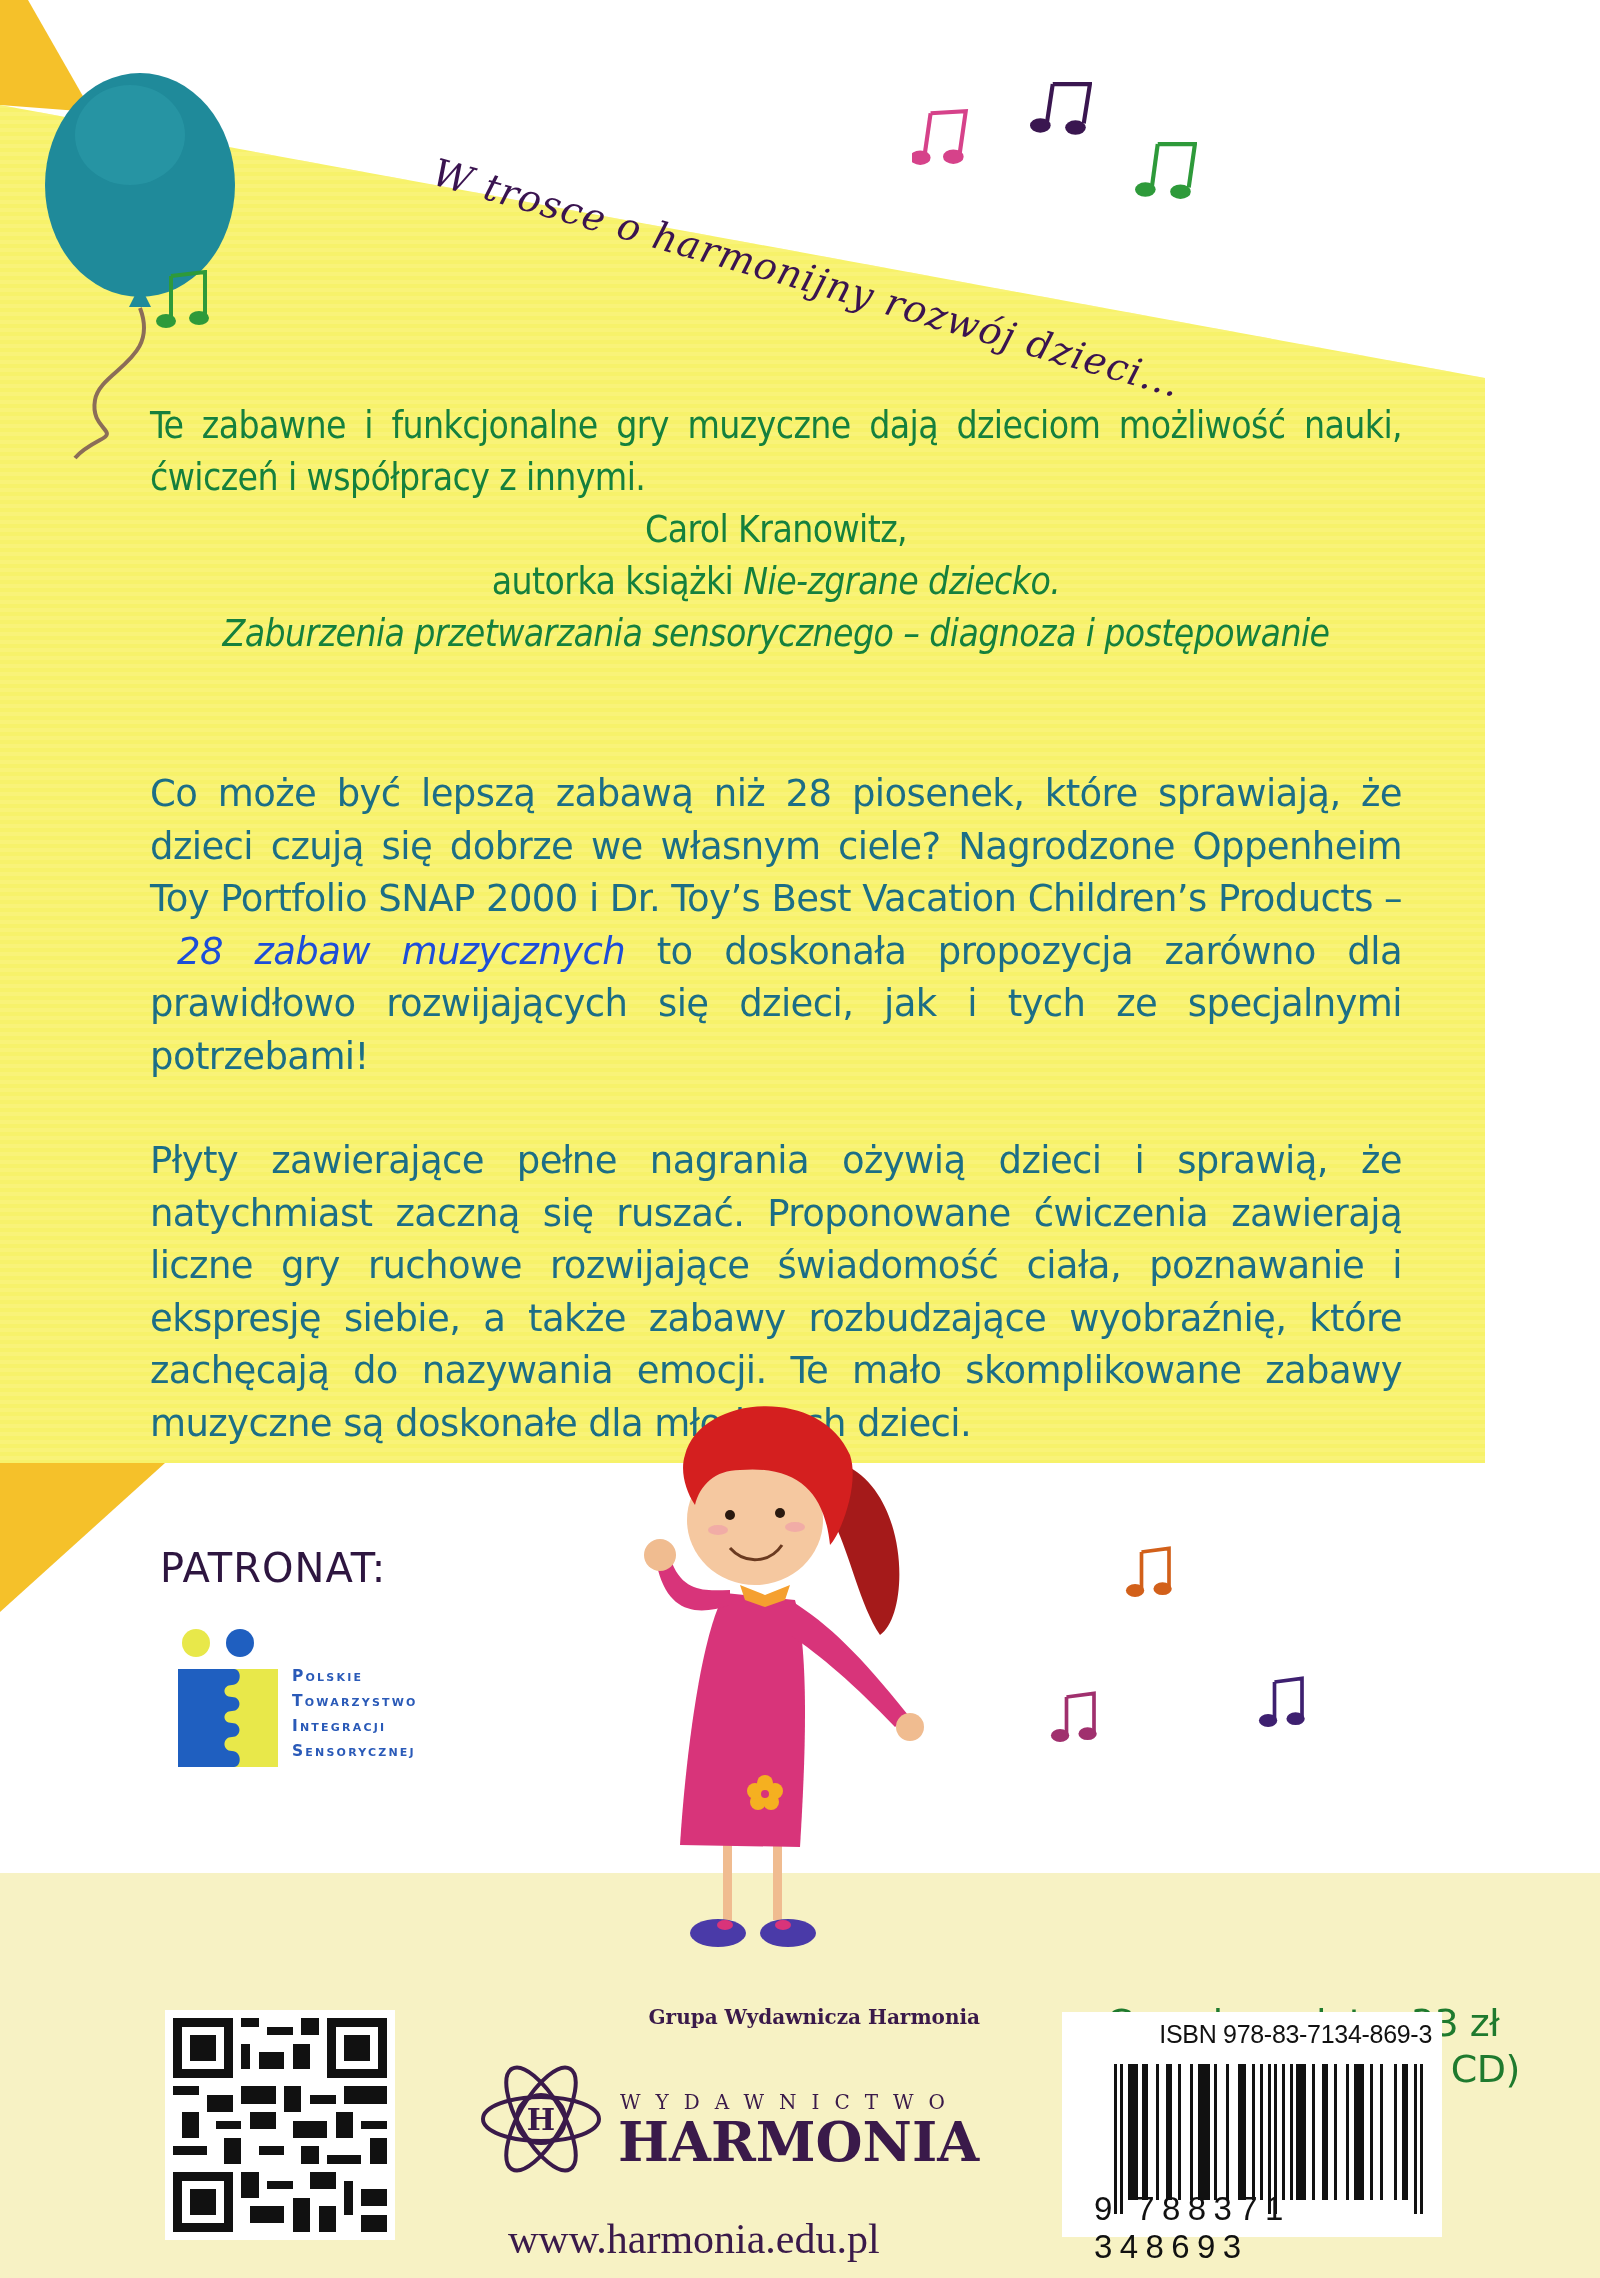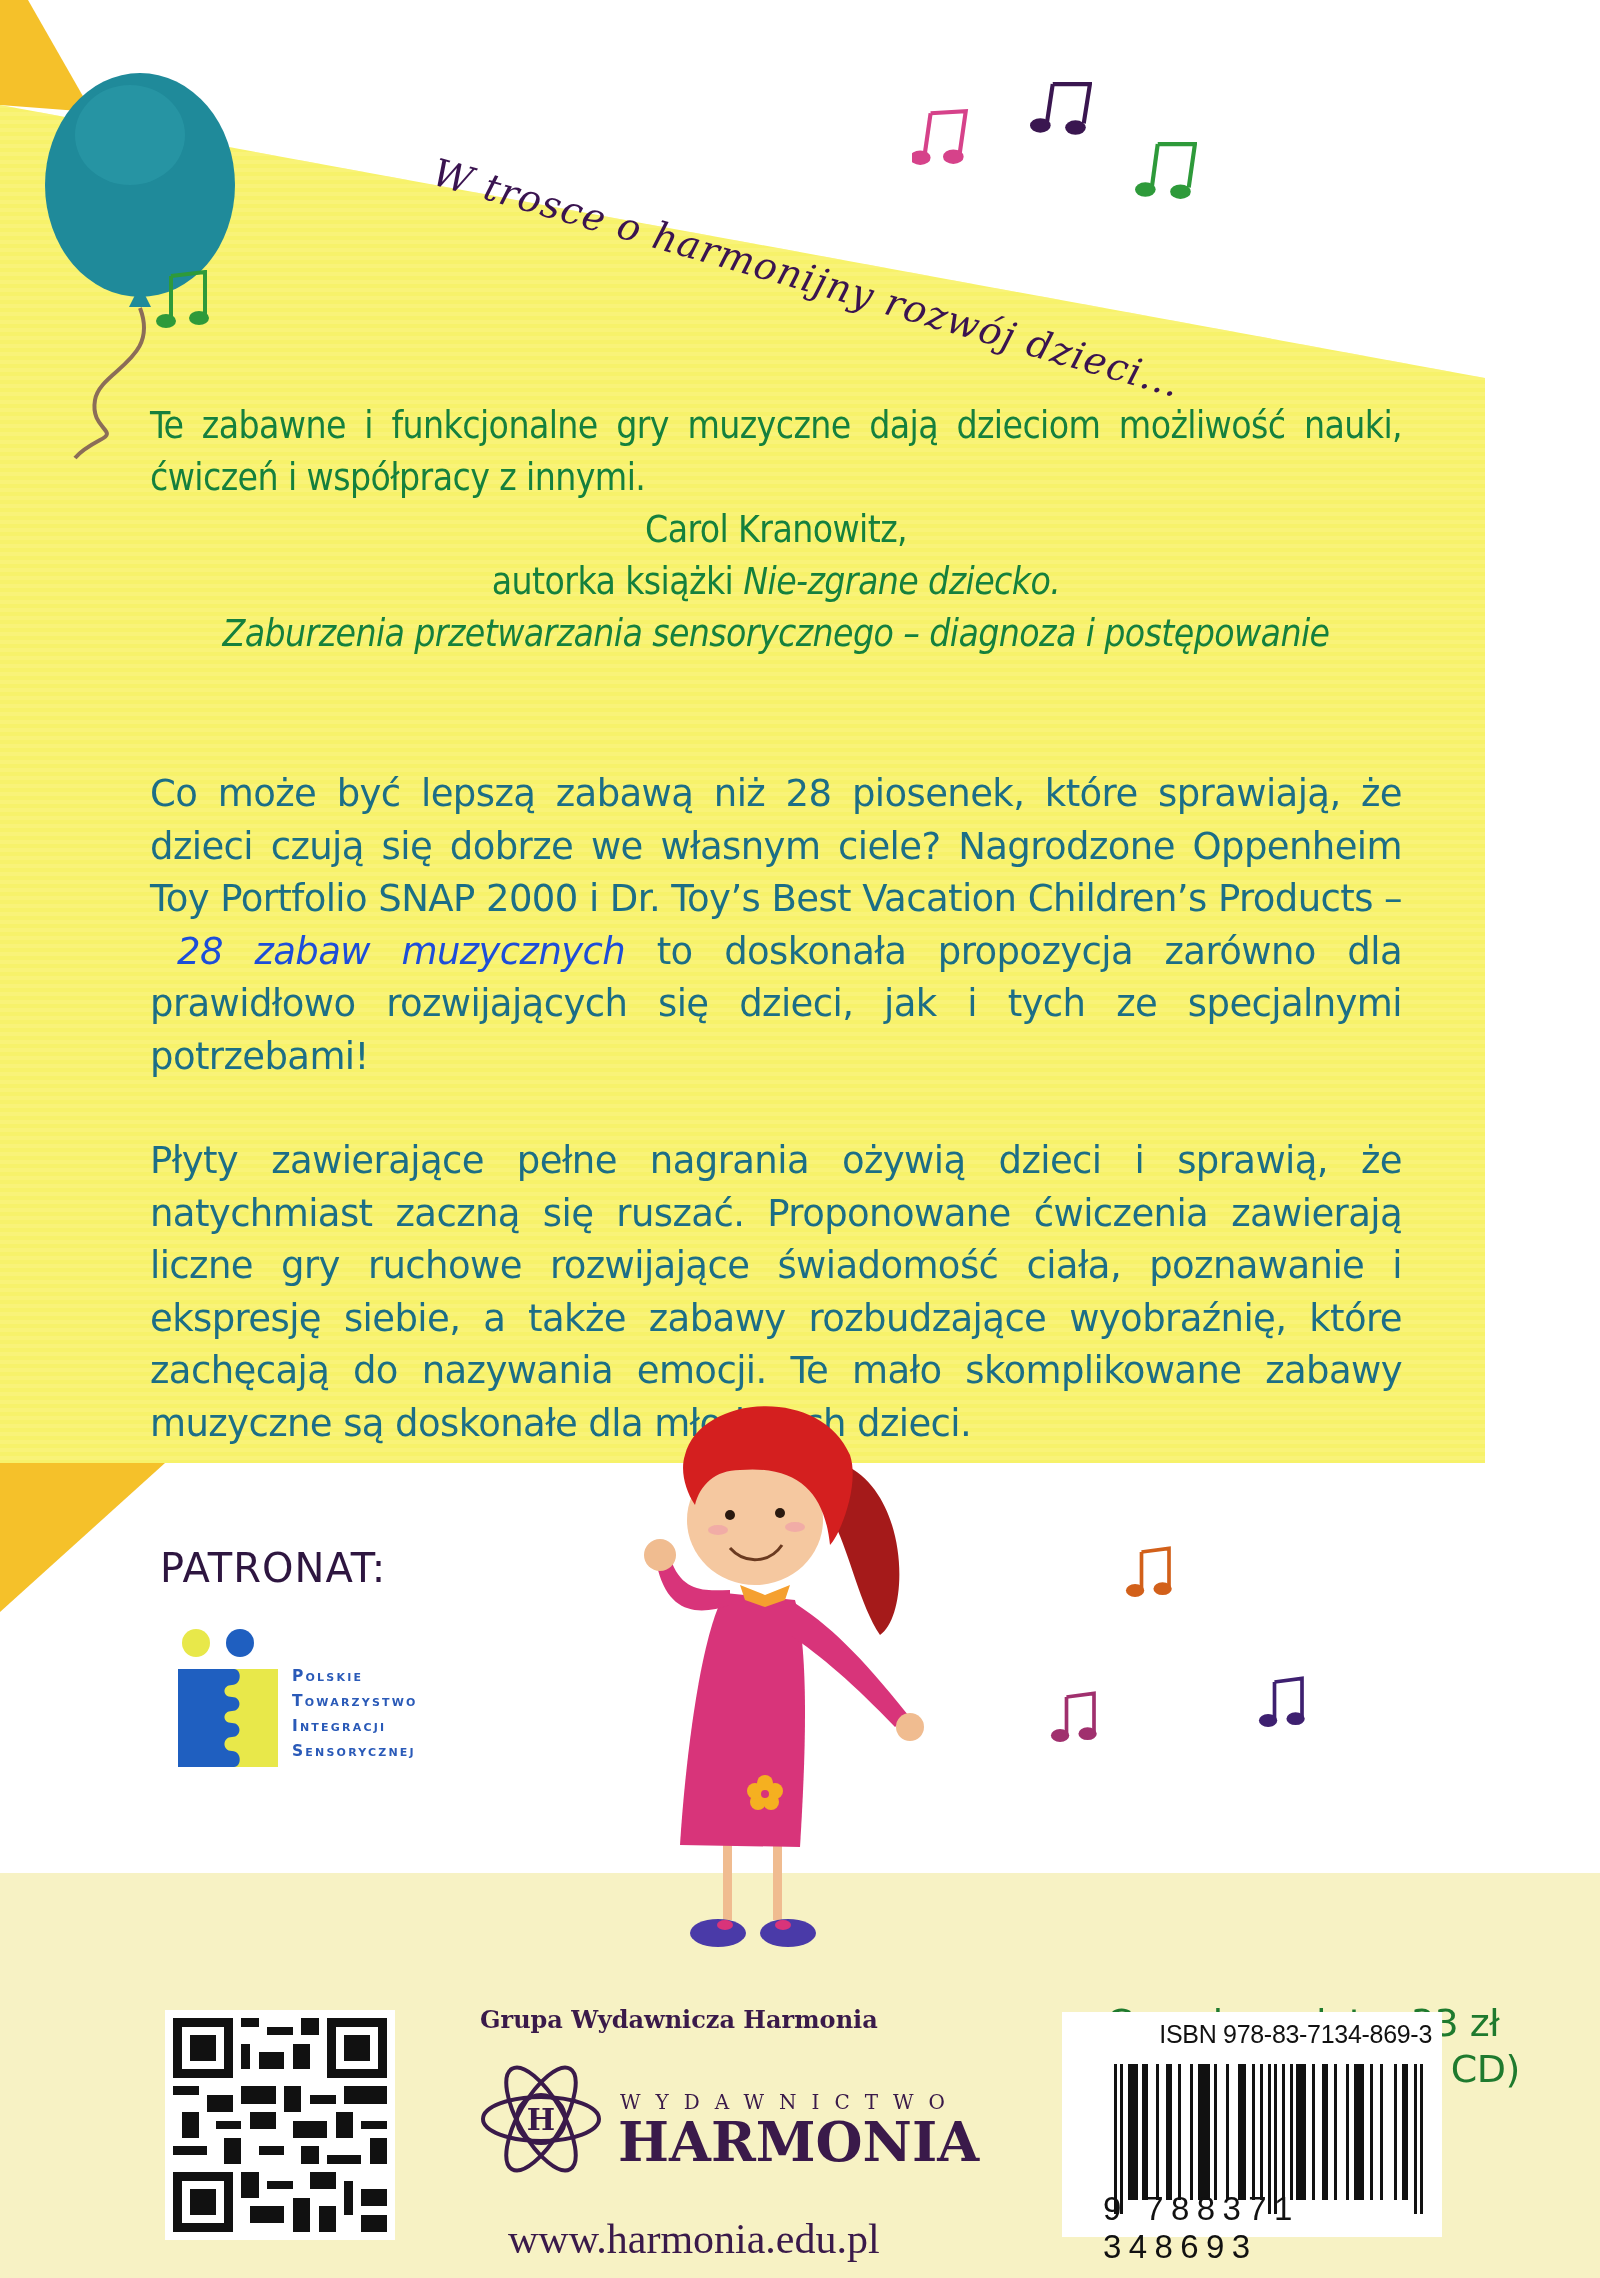--- a/index.html
+++ b/index.html
@@ -21,23 +21,23 @@
   .handwriting { left: 440px; top: 150px; color: #3a1450; font-family: "DejaVu Serif", serif; font-style: italic; font-size: 38px; transform-origin: left top; transform: rotate(16deg); letter-spacing: 1px; white-space: nowrap; }
 
   .patronat { left: 160px; top: 1545px; font-size: 40px; color: #2e1640; letter-spacing: 1px; font-family: "DejaVu Sans", sans-serif; }
 
   .pti-text { left: 292px; top: 1664px; color: #2a5ab8; font-size: 15.5px; line-height: 25px; letter-spacing: 2.2px; font-variant: small-caps; font-family: "DejaVu Sans", sans-serif; font-weight: bold; }
 
   .price { left: 1066px; top: 2000px; color: #1f7a2e; font-size: 38px; line-height: 46px; text-align: left; font-family: "DejaVu Sans", sans-serif; letter-spacing: -0.5px; margin-left: 40px; }
 
   .isbn-box { left: 1062px; top: 2012px; width: 380px; height: 225px; background: #ffffff; }
   .isbn-label { position: absolute; left: 0; top: 8px; width: 100%; text-align: right; padding-right: 10px; font-size: 25px; color: #111; font-family: "Liberation Sans", sans-serif; letter-spacing: -0.3px; }
-  .isbn-digits { position: absolute; left: 41px; top: 178px; font-size: 33px; color: #111; font-family: "Liberation Sans", sans-serif; letter-spacing: 7.4px; }
-
-  .publisher-group { left: 480px; top: 2005px; width: 500px; text-align: left; color: #3a1a4a; font-family: "DejaVu Serif", serif; font-weight: bold; font-size: 24px; }
+  .isbn-digits { position: absolute; left: 32px; top: 178px; font-size: 33px; color: #111; font-family: "Liberation Sans", sans-serif; letter-spacing: 7.4px; }
+
+  .publisher-group { left: 480px; top: 2005px; width: 500px; text-align: right; color: #3a1a4a; font-family: "DejaVu Serif", serif; font-weight: bold; font-size: 20px; }
   .wyd-label { left: 620px; top: 2090px; color: #3a1a4a; font-family: "DejaVu Serif", serif; font-size: 20px; letter-spacing: 15px; }
   .harmonia-word { left: 618px; top: 2110px; color: #3a1a4a; font-family: "DejaVu Serif", serif; font-weight: bold; font-size: 54px; letter-spacing: 0px; }
   .website { left: 508px; top: 2215px; color: #3a1a4a; font-family: Liberation Serif, serif; font-size: 42px; }
 
   .qr { left: 165px; top: 2010px; width: 230px; height: 230px; background: #fff; padding: 8px; }
 </style>
 </head>
 <body>
 
 <svg class="layer" viewBox="0 0 1600 2278" width="1600" height="2278">

